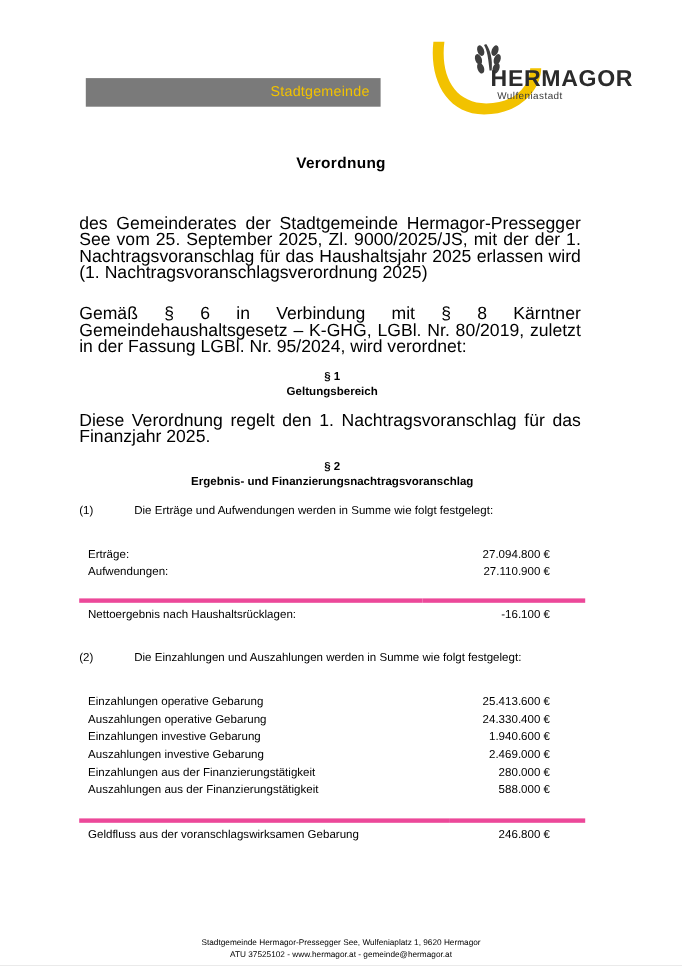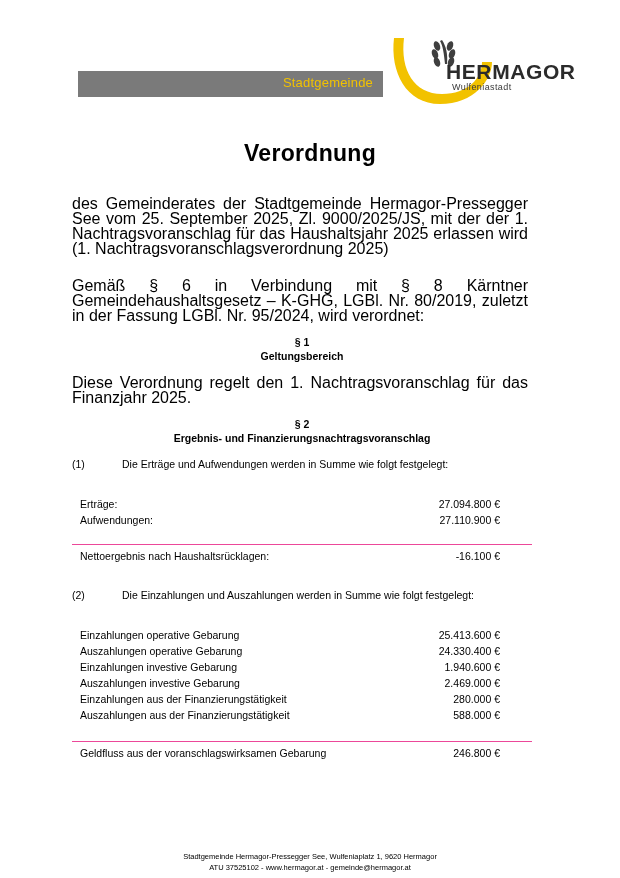--- a/index.html
+++ b/index.html
@@ -23,21 +23,21 @@
     position: absolute;
     left: 0;
     top: 30px;
     width: 620px;
     height: 80px;
   }
   .header-bar {
     position: absolute;
     left: 78px;
     top: 41px;
-    width: 305px;
+    width: 268px;
     height: 26px;
     background: #7a7a7a;
   }
   .header-bar-label {
     position: absolute;
     right: 10px;
     top: 4px;
     font-size: 13px;
     color: #f2c200;
     font-weight: normal;
@@ -75,21 +75,21 @@
     color: #3a3a3a;
   }
 
   
   .title {
     position: absolute;
     left: 0;
     top: 140px;
     width: 620px;
     text-align: center;
-    font-size: 23px;
+    font-size: 14px;
     font-weight: bold;
     letter-spacing: .3px;
   }
   .content {
     position: absolute;
     left: 72px;
     top: 196px;
     width: 460px;
   }
   p.para {
@@ -129,21 +129,21 @@
     line-height: 14px;
     vertical-align: top;
   }
   table.figs td.label { padding-left: 8px; }
   table.figs td.value {
     text-align: right;
     padding-right: 32px;
     white-space: nowrap;
   }
   tr.total td {
-    border-top: 1px solid #ec4899;
+    border-top: 4px solid #ec4899;
     padding-top: 4px;
   }
   .block-gap { height: 14px; }
   .block-gap-lg { height: 24px; }
 
   
   .footer {
     position: absolute;
     left: 0;
     top: 808px;

